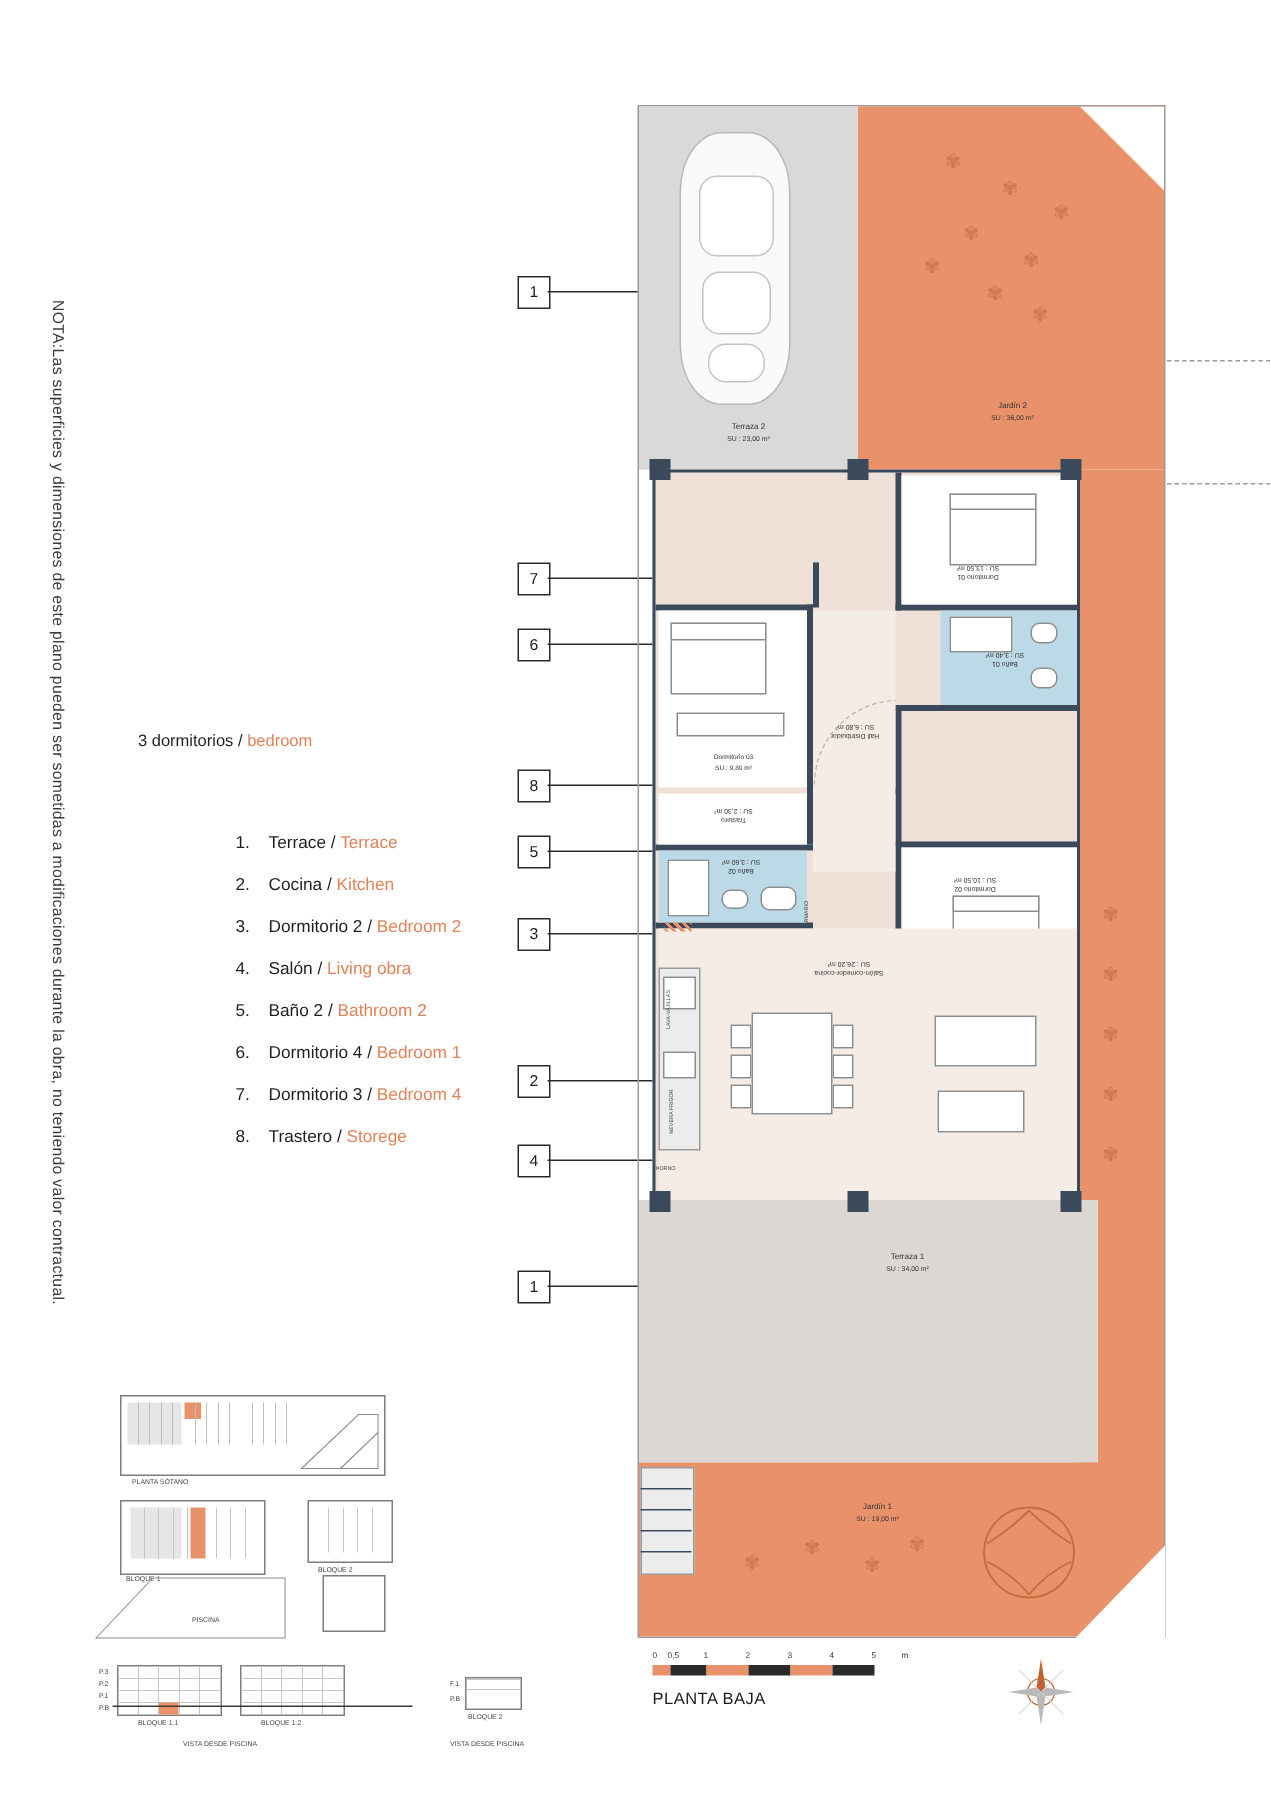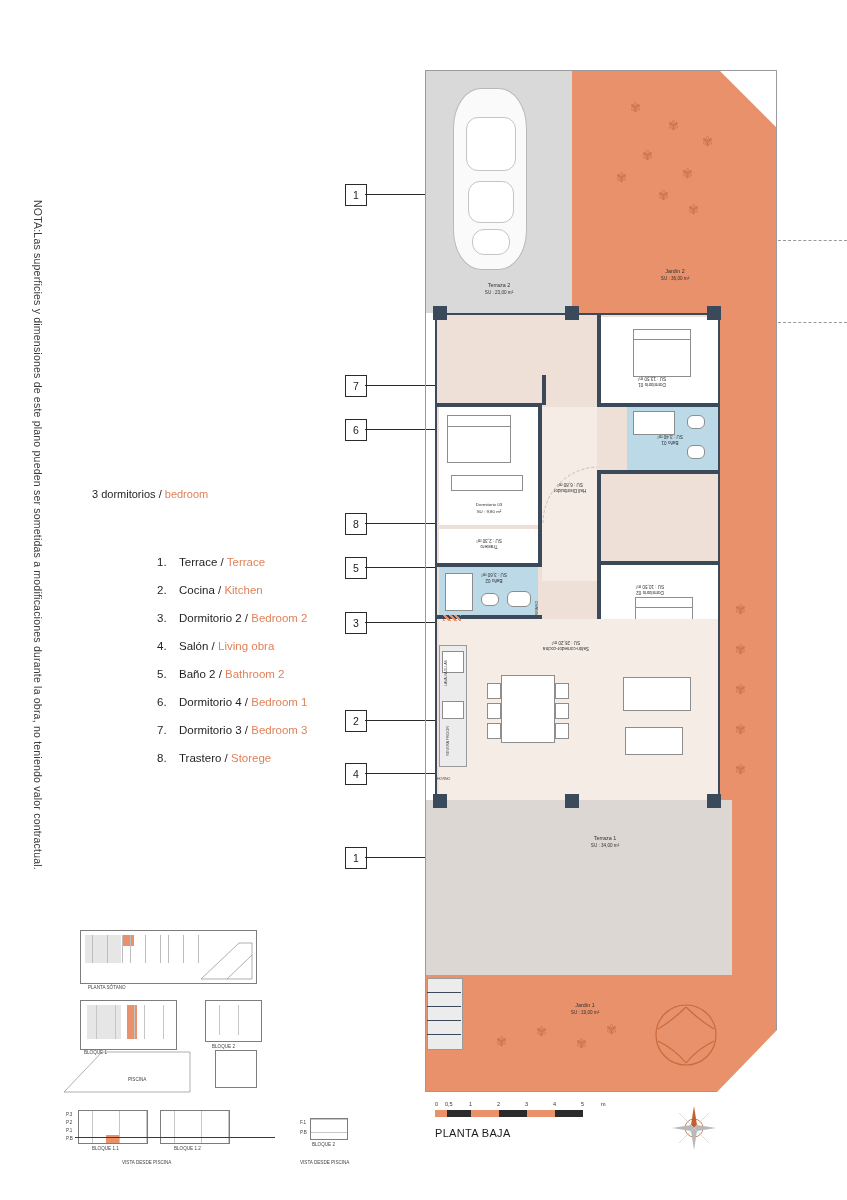--- a/index.html
+++ b/index.html
@@ -172,21 +172,21 @@
     <span class="or">bedroom</span>
   </div>
 
   <ul class="legend">
     <li><span class="num">1.</span><span class="es">Terrace /</span> <span class="en">Terrace</span></li>
     <li><span class="num">2.</span><span class="es">Cocina /</span> <span class="en">Kitchen</span></li>
     <li><span class="num">3.</span><span class="es">Dormitorio 2 /</span> <span class="en">Bedroom 2</span></li>
     <li><span class="num">4.</span><span class="es">Salón /</span> <span class="en">Living obra</span></li>
     <li><span class="num">5.</span><span class="es">Baño 2 /</span> <span class="en">Bathroom 2</span></li>
     <li><span class="num">6.</span><span class="es">Dormitorio 4 /</span> <span class="en">Bedroom 1</span></li>
-    <li><span class="num">7.</span><span class="es">Dormitorio 3 /</span> <span class="en">Bedroom 3</span></li>
+    <li><span class="num">7.</span><span class="es">Dormitorio 3 /</span> <span class="en">Bedroom 4</span></li>
     <li><span class="num">8.</span><span class="es">Trastero /</span> <span class="en">Storege</span></li>
   </ul>
 
   <div class="callout" style="left:345px;top:184px">1</div>
   <div class="leader" style="left:365px;top:194px;width:210px"></div>
 
   <div class="callout" style="left:345px;top:375px">7</div>
   <div class="leader" style="left:365px;top:385px;width:95px"></div>
 
   <div class="callout" style="left:345px;top:419px">6</div>

